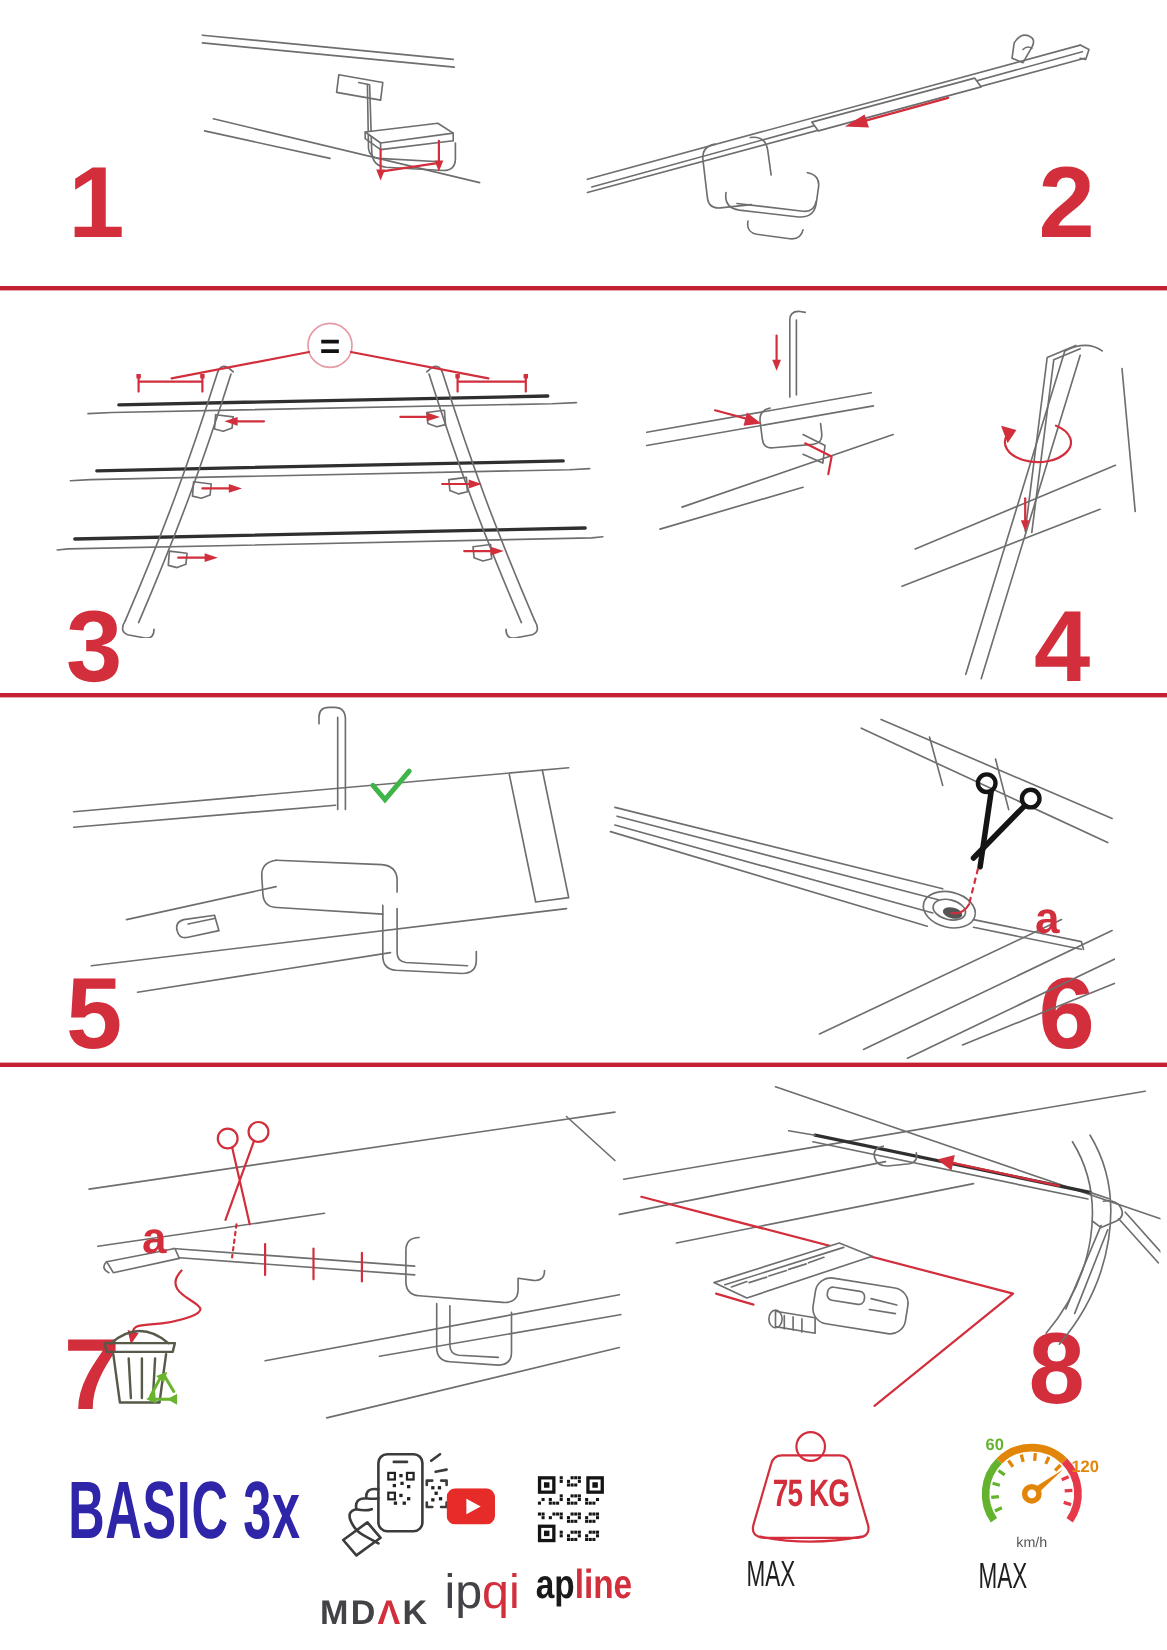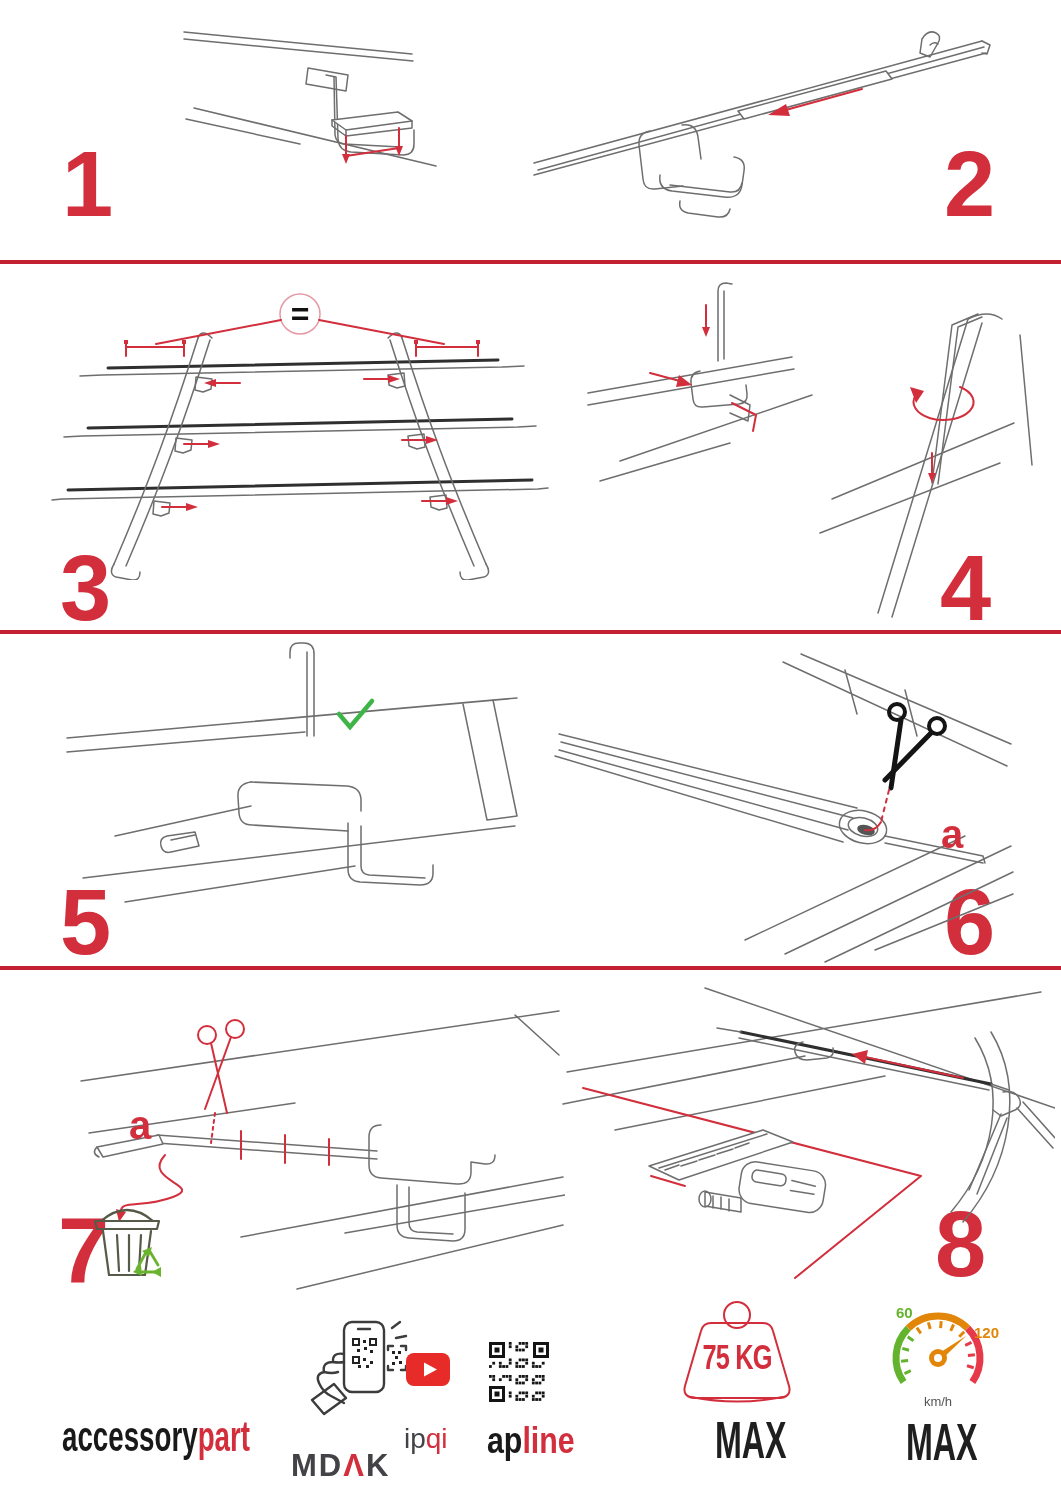--- a/index.html
+++ b/index.html
@@ -28,27 +28,27 @@
   .cond{display:inline-block;transform-origin:left center;}
   .brand-title{position:absolute;left:62px;top:1336px;color:var(--brand_blue);
                font-size:74px;font-weight:bold;white-space:nowrap;line-height:1;}
   .brand-title .cond{transform:scaleX(0.62);letter-spacing:1px;}
   .brand-sub{position:absolute;left:62px;top:1416px;font-size:42px;font-weight:bold;white-space:nowrap;line-height:1;}
   .brand-sub .cond{transform:scaleX(0.66);}
   .brand-sub .b{color:#191919;} .brand-sub .r{color:var(--accent_red);}
   .logo-mdak{position:absolute;left:291px;top:1424px;font-size:31px;font-weight:bold;
              color:var(--brand_dark);letter-spacing:2px;margin-top:24px;}
   .logo-mdak .r{color:var(--accent_red);}
-  .logo-ipqi{position:absolute;left:404px;top:1423px;font-size:28px;color:var(--brand_dark);}
+  .logo-ipqi{position:absolute;left:404px;top:1423px;font-size:44px;color:var(--brand_dark);}
   .logo-ipqi .r{color:var(--accent_red);}
   .logo-apline{position:absolute;left:487px;top:1420px;font-size:37px;font-weight:bold;white-space:nowrap;text-decoration:underline;}
   .logo-apline .cond{transform:scaleX(0.82);}
   .logo-apline .b{color:#191919;} .logo-apline .r{color:var(--accent_red);}
-  .max-label{position:absolute;font-size:52px;font-weight:bold;color:var(--text_black);
-             text-align:right;line-height:1;}
+  .max-label{position:absolute;font-size:33px;font-weight:normal;color:var(--text_black);
+             text-align:left;line-height:1;}
   .max-label .cond{transform:scaleX(0.62);transform-origin:center;}
 </style>
 </head>
 <body>
 
 <div class="page">
 
   <div class="step-number" style="left:62px;top:138px;">1</div>
   <svg class="ill" style="left:180px;top:20px;" width="260" height="225" viewBox="0 0 260 225">
     <path class="sk" d="M4,12 L232,34"></path>
@@ -238,22 +238,22 @@
       <rect class="skw" x="185" y="185" width="85" height="42" rx="14"></rect>
       <rect class="sk" x="196" y="193" width="34" height="12" rx="5"></rect>
       <path class="sk" d="M236,198 l24,2 M236,208 l24,0"></path>
     </g>
     <path class="skw" d="M150,212 l36,6 0,14 -36,-6 z"></path>
     <ellipse class="sk" cx="150" cy="219" rx="6" ry="8"></ellipse>
     <path class="sk" stroke-width="1" d="M158,216 l0,12 M166,217 l0,12 M174,219 l0,12"></path>
     <path class="rd" d="M96,196 L130,206"></path>
   </svg>
 
-  <div class="brand-sub">
-    <span class="cond"><span class="b">accessory</span><span class="r">part</span></span>
+  <div class="brand-title">
+    <span class="cond">BASIC 3x</span>
   </div>
 
   <svg class="ill" style="left:300px;top:1318px;" width="112" height="104" viewBox="0 0 112 104">
     <rect class="ph" x="44" y="4" width="40" height="70" rx="8" fill="#fff"></rect>
     <path class="ph" stroke-width="2" d="M58,11 h12"></path>
     <g fill="#222">
       <rect x="52" y="20" width="8" height="8"></rect>
         <rect x="69" y="20" width="8" height="8"></rect>
       <rect x="52" y="38" width="8" height="8"></rect>
       <rect x="63" y="22" width="3" height="3"></rect>

